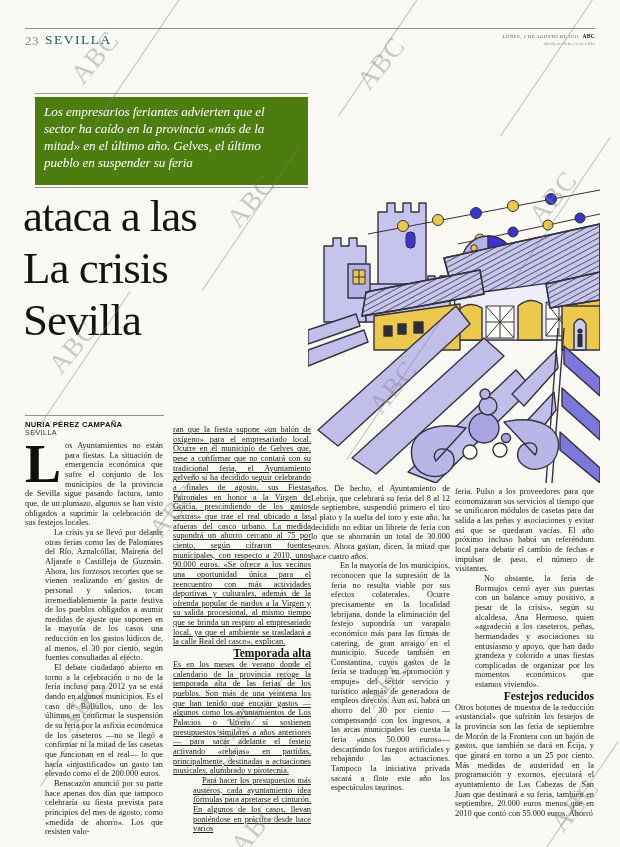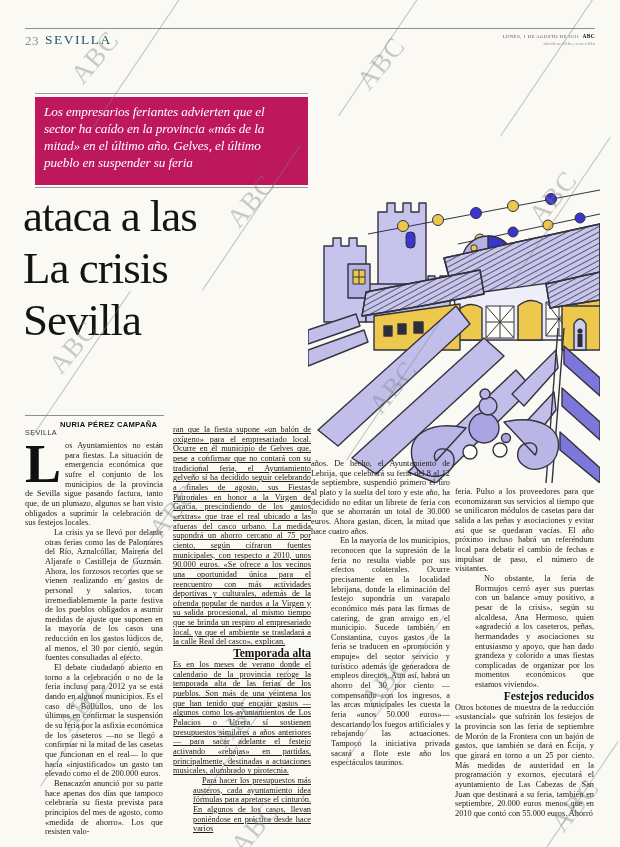--- a/index.html
+++ b/index.html
@@ -8,38 +8,38 @@
   .abs{position:absolute;}
   
   .toprule{left:25px;top:28px;width:570px;border-top:1px solid #8f8f8f;}
   .pagenum{left:25px;top:33px;font:400 13px/16px "Liberation Serif",serif;color:#7e959c;letter-spacing:.5px;}
   .section{left:45px;top:32px;font:400 13.5px/16px "Liberation Serif",serif;color:#175964;letter-spacing:1.5px;}
   .hdr-right{right:25px;top:33px;text-align:right;font:400 5px/6.5px "Liberation Serif",serif;color:#5a5a5a;letter-spacing:.3px;}
   .hdr-right b{color:#111;font-size:5.5px;}
   .hdr-site{color:#8a8a8a;}
   
   .lead-rule-top{left:35px;top:93px;width:273px;border-top:1px solid #9a9a9a;}
-  .lead-box{left:35px;top:97px;width:273px;height:88px;background:#be185d;color:#fff;
+  .lead-box{left:35px;top:97px;width:273px;height:88px;background:#4d7c0f;color:#fff;
             padding:7px 9px;box-sizing:border-box;
             font:italic 500 13.2px/16.9px "Liberation Serif",serif;letter-spacing:-.1px;}
   .lead-rule-bot{left:35px;top:187px;width:273px;border-top:1px solid #9a9a9a;}
   
   .headline{left:23px;top:190px;width:284px;font:400 45px/52px "Liberation Serif",serif;
             color:#141414;letter-spacing:-1px;}
   
   .byline-rule{left:25px;top:415px;width:139px;border-top:1px solid #8f8f8f;}
-  .author{left:25px;top:420px;font:700 7.6px/9px "Liberation Sans",sans-serif;letter-spacing:.3px;color:#111;margin-left:35px;}
+  .author{left:25px;top:420px;font:700 7.6px/9px "Liberation Sans",sans-serif;letter-spacing:.3px;color:#111;}
   .loc{left:25px;top:429px;font:400 7.2px/8px "Liberation Sans",sans-serif;color:#333;letter-spacing:.4px;}
   .col{position:absolute;width:138px;overflow:hidden;text-align:justify;
        font:400 8.3px/9.65px "Liberation Serif",serif;color:#222019;}
   .col p{margin:0;}
   .col p.indent{text-indent:9px;margin-left:20px;}
   .c1{left:25px;top:441px;height:406px;}
   .c2{left:173px;top:425px;height:422px;text-decoration:underline;}
-  .c3{left:311px;top:459px;height:360px;width:139px;}
+  .c3{left:311px;top:484px;height:360px;width:139px;}
   .c4{left:455px;top:487px;height:360px;width:139px;}
   .subhead{font:700 11.5px/13px "Liberation Serif",serif;color:#111;margin:6px 0 2px;text-align:right;}
   .dropcap{float:left;font:700 54px/43px "Liberation Serif",serif;color:#0f0f0f;padding:2px 4px 0 0;}
   
   .illus{left:308px;top:188px;}
   
   #wm-layer{position:absolute;left:0;top:0;width:620px;height:847px;pointer-events:none;z-index:50;}
   .wm{position:absolute;font:400 27px/27px "Liberation Serif",serif;color:rgba(124,127,138,.40);
       transform:rotate(-50deg);letter-spacing:1px;}
   .wline{position:absolute;width:175px;border-top:1.2px solid rgba(124,127,138,.48);

